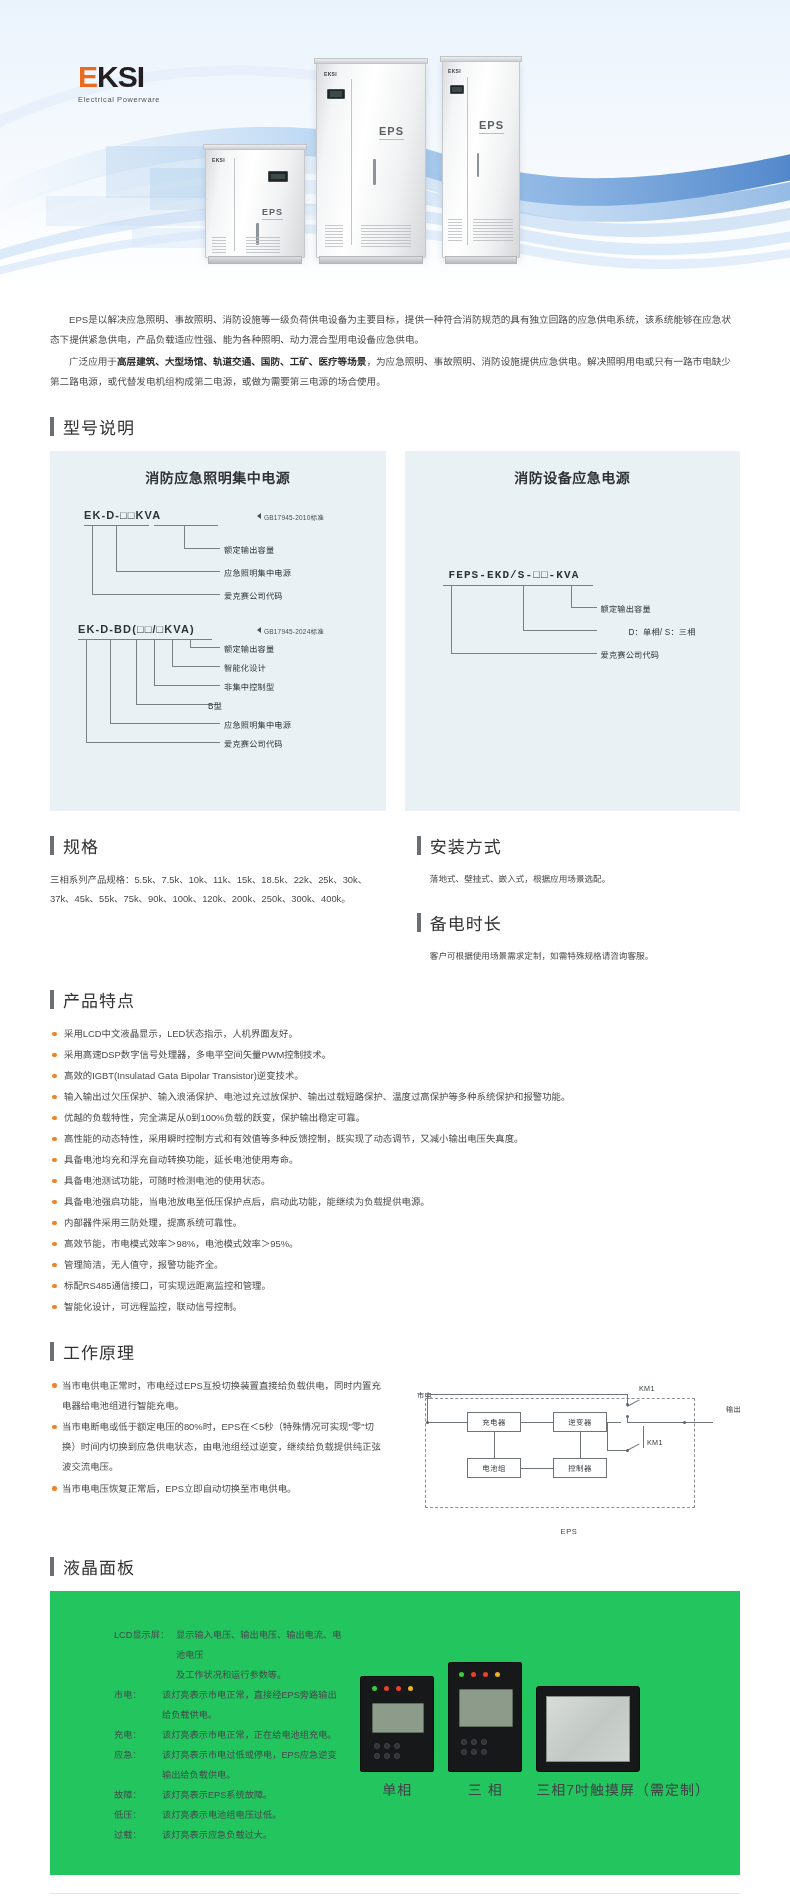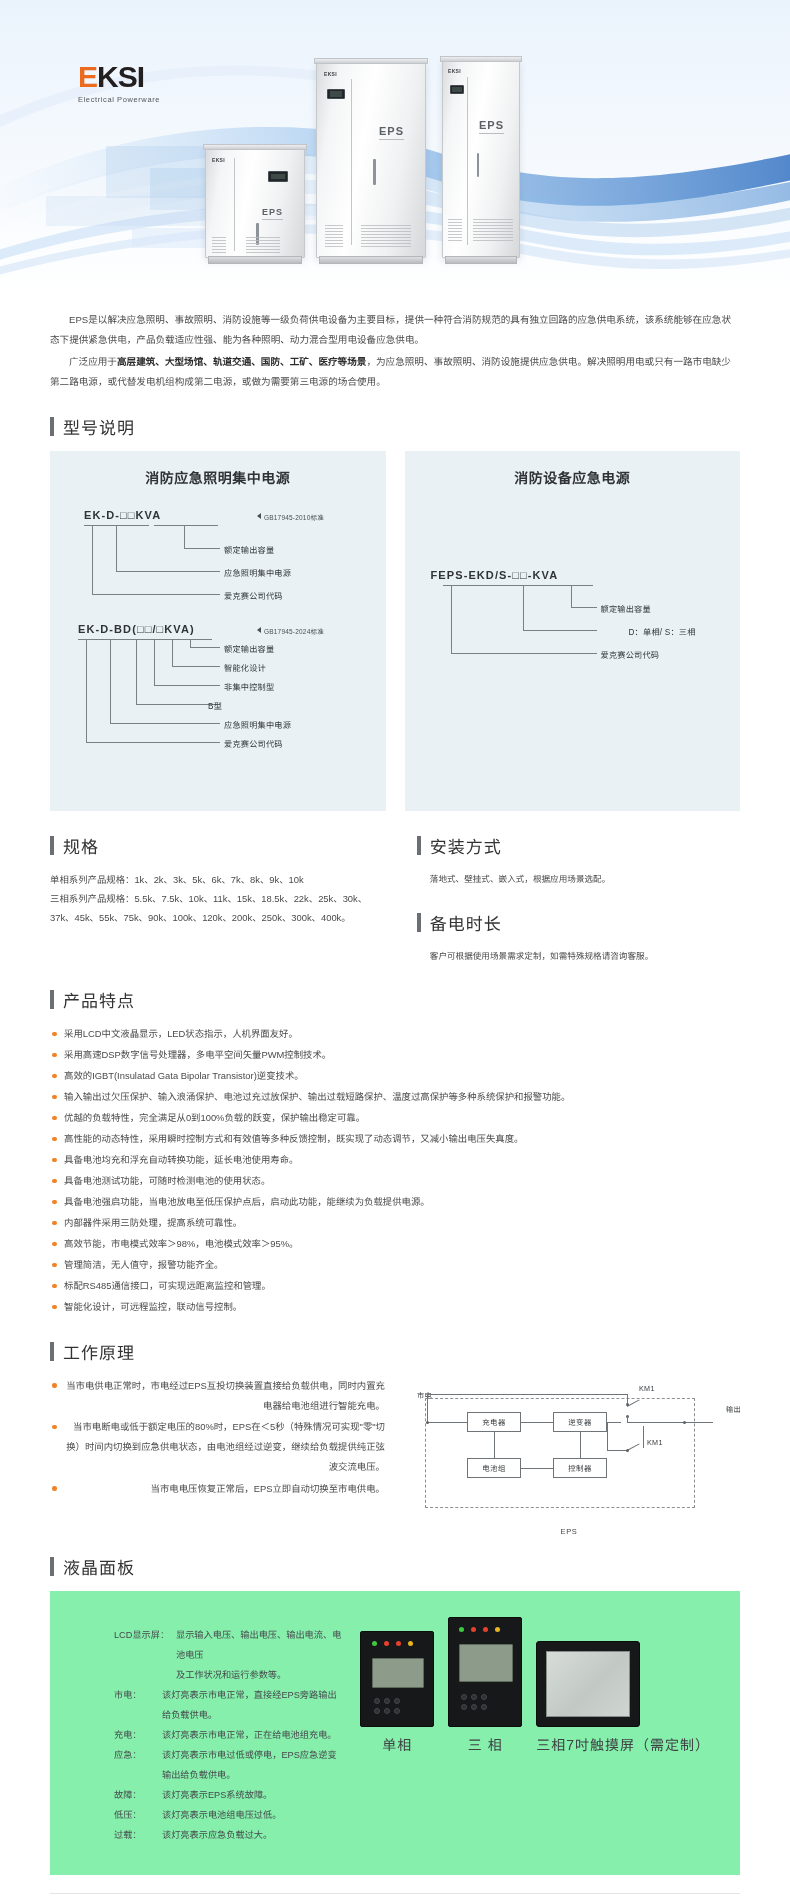--- a/index.html
+++ b/index.html
@@ -200,21 +200,21 @@
     position: absolute;
     left: 2px; top: 7.5px;
     width: 4.5px; height: 4.5px;
     border-radius: 50%;
     background: #f08124;
   }
 
   
   .principle-row { display: flex; align-items: flex-start; }
   .principle-left { width: 335px; }
-  ul.feat.principle li { line-height: 20px; padding-left: 12px; text-align: right; }
+  ul.feat.principle li { line-height: 20px; padding-left: 12px; }
 
   .diagram-wrap {
     flex: 1;
     position: relative;
     padding-top: 6px;
     padding-left: 4px;
   }
   .diagram {
     position: relative;
     width: 340px;
@@ -261,25 +261,25 @@
     position: absolute;
     left: 0; right: 0; bottom: -4px;
     text-align: center;
     font-size: 7.5px;
     color: #44484c;
     letter-spacing: .6px;
   }
 
   
   .lcd-box {
-    background: #86efac;
+    background: #22c55e;
     padding: 26px 26px 30px;
     display: flex;
     gap: 16px;
-    align-items: flex-start;
+    align-items: center;
   }
   .lcd-desc { flex: 1; padding-top: 8px; padding-left: 38px; }
   .lcd-desc .row {
     font-size: 9.2px;
     line-height: 20px;
     color: #46494c;
     display: flex;
   }
   .lcd-desc .row .k { width: 48px; flex: none; }
   .lcd-desc .row .v { flex: 1; }
@@ -480,21 +480,21 @@
 
           <div class="vline" style="left:22px; top:16px; height:103px;"></div>
           <div class="hline" style="left:22px; top:119px; width:134px;"></div>
           <div class="lbl" style="left:160px; top:114px;">爱克赛公司代码</div>
         </div>
       </div>
 
       <div class="model-box right">
         <h3>消防设备应急电源</h3>
         <div class="tree" style="height:150px; margin-top:82px;">
-          <div class="model-code" style="position:absolute; left:12px; top:0;">FEPS-EKD/S-□□-KVA</div>
+          <div class="model-code" style="position:absolute; left:30px; top:0;font-family:Liberation Mono, monospace;">FEPS-EKD/S-□□-KVA</div>
 
           <div class="hline" style="left:24px; top:16px; width:150px;"></div>
 
           <div class="vline" style="left:152px; top:16px; height:22px;"></div>
           <div class="hline" style="left:152px; top:38px; width:26px;"></div>
           <div class="lbl" style="left:182px; top:33px;">额定输出容量</div>
 
           <div class="vline" style="left:104px; top:16px; height:45px;"></div>
           <div class="hline" style="left:104px; top:61px; width:74px;"></div>
           <div class="lbl" style="left:182px; top:56px;padding-left:28px;">D：单相/ S：三相</div>
@@ -505,21 +505,20 @@
         </div>
       </div>
     </div>
 
     <div class="two-col">
       <div class="col-l">
         <div class="sec-title">
           <span class="bar"></span>
           <span>规格</span>
         </div>
-        <div class="body-text">单相系列产品规格：1k、2k、3k、5k、6k、7k、8k、9k、10k</div>
         <div class="body-text">三相系列产品规格：5.5k、7.5k、10k、11k、15k、18.5k、22k、25k、30k、37k、45k、55k、75k、90k、100k、120k、200k、250k、300k、400k。</div>
       </div>
       <div class="col-r">
         <div class="sec-title">
           <span class="bar"></span>
           <span>安装方式</span>
         </div>
         <div class="small-note">落地式、壁挂式、嵌入式，根据应用场景选配。</div>
         <div class="sec-title">
           <span class="bar"></span>

